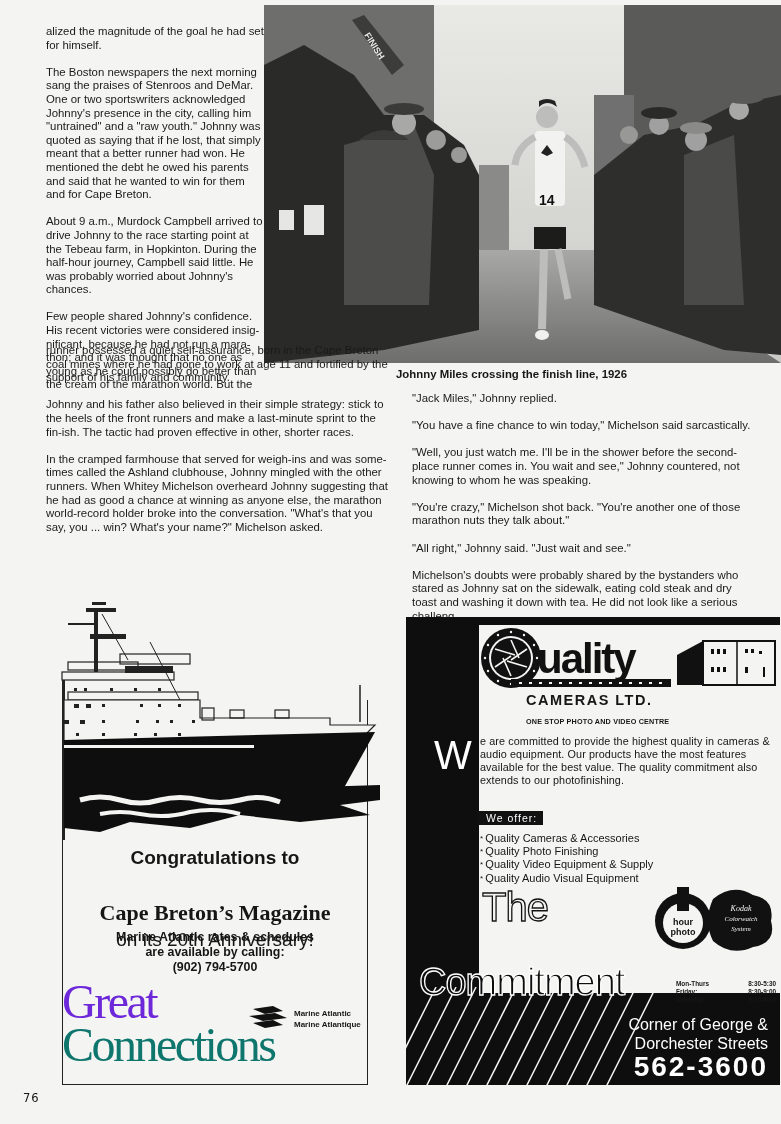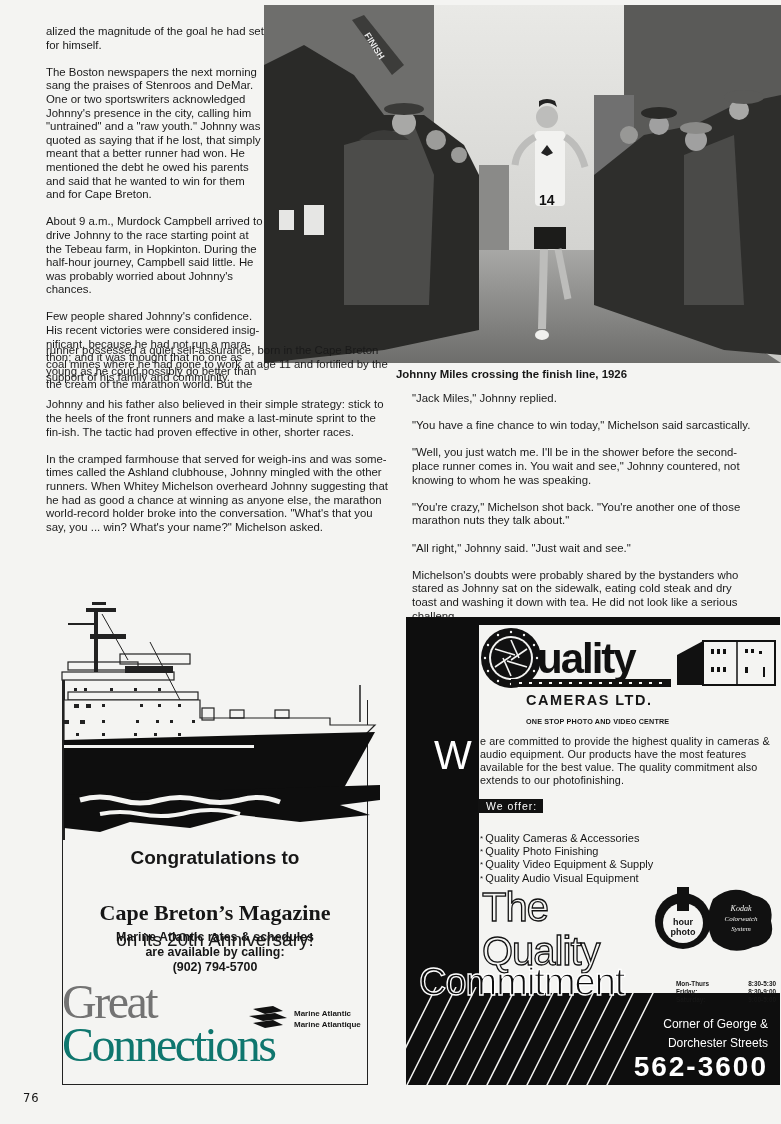--- a/index.html
+++ b/index.html
@@ -21,44 +21,44 @@
 
   
   #ad-marine { position: absolute; left: 40px; top: 600px; width: 335px; height: 485px; }
   #ad-marine .frame { position: absolute; left: 22px; top: 100px; width: 306px; height: 385px; border: 1.5px solid #222; border-top: none; }
   #ship { position: absolute; left: 0; top: 0; width: 340px; height: 240px; }
   #ad-marine .congrats { position: absolute; left: 22px; top: 245px; width: 306px; text-align: center; }
   .congrats .l1 { font-weight: bold; font-size: 19px; line-height: 26px; }
   .congrats .l2 { font-family: "Liberation Serif", serif; font-weight: bold; font-size: 22px; line-height: 28px; margin-top: 28px; }
   .congrats .l3 { font-weight: normal; font-size: 19px; line-height: 26px; }
   .rates { position: absolute; left: 22px; top: 330px; width: 306px; text-align: center; font-weight: bold; font-size: 12.4px; line-height: 15px; }
-  .great { position: absolute; left: 22px; top: 380px; font-family: "Liberation Serif", serif; font-size: 48px; line-height: 44px; letter-spacing: -2.5px; color: #737373; }
+  .great { position: absolute; left: 22px; top: 380px; font-family: "Liberation Serif", serif; font-size: 48px; line-height: 44px; letter-spacing: -2.5px; color: #6d28d9; }
   .connections { position: absolute; left: 22px; top: 422px; font-family: "Liberation Serif", serif; font-size: 48px; line-height: 46px; letter-spacing: -2.5px; color: #0f766e; }
   .ma-logo { position: absolute; left: 207px; top: 405px; }
   .ma-name { position: absolute; left: 254px; top: 408px; font-weight: bold; font-size: 8px; line-height: 11px; }
 
   
   #ad-quality { position: absolute; left: 406px; top: 617px; width: 374px; height: 468px; background: #0e0e0e; overflow: hidden; }
   #ad-quality .panel { position: absolute; left: 73px; top: 8px; width: 359px; height: 368px; background: #f4f4f2; }
   .q-logo { position: absolute; left: 0; top: 2px; width: 298px; height: 62px; }
   .q-cameras { position: absolute; left: 47px; top: 67px; font-weight: bold; font-size: 14.5px; letter-spacing: 1.5px; }
   .q-tagline { position: absolute; left: 47px; top: 92px; font-weight: bold; font-size: 8px; letter-spacing: 0.2px; transform: scaleX(0.9); transform-origin: left; }
   .q-dropcap { position: absolute; left: 28px; top: 118px; color: #fff; font-size: 40px; line-height: 40px; }
   .q-intro { position: absolute; left: 74px; top: 118px; width: 296px; font-size: 10.8px; line-height: 13px; letter-spacing: 0.1px; }
-  .q-offer-label { position: absolute; left: 72px; top: 182px; background: #111; color: #fff; font-size: 10.5px; padding: 1px 6px 1px 8px; letter-spacing: 1px; }
+  .q-offer-label { position: absolute; left: 72px; top: 194px; background: #111; color: #fff; font-size: 10.5px; padding: 1px 6px 1px 8px; letter-spacing: 1px; }
   .q-offer-list { position: absolute; left: 74px; top: 215px; list-style: none; font-size: 11px; line-height: 13.2px; }
   .q-offer-list li::before { content: "* "; font-size: 8px; vertical-align: top; }
   .q-outline { position: absolute; font-family: "Liberation Sans", sans-serif; color: transparent; -webkit-text-stroke: 1.3px #111; letter-spacing: -1px; }
   .q-the { left: 76px; top: 262px; font-size: 40px; line-height: 40px; text-align: right; }
   .q-quality { left: 76px; top: 306px; font-size: 40px; line-height: 40px; }
   .q-commit { left: 13px; top: 346px; font-size: 38px; line-height: 38px; -webkit-text-stroke: 1.3px #fff; color: #0e0e0e; }
   .q-badges { position: absolute; left: 245px; top: 265px; }
   .q-hours { position: absolute; left: 270px; top: 363px; font-weight: bold; font-size: 6.4px; line-height: 8px; }
   .q-hours .row { display: flex; width: 100px; justify-content: space-between; }
-  .q-corner { position: absolute; right: 12px; top: 398px; color: #fff; font-size: 12px; line-height: 19px; text-align: right; }
+  .q-corner { position: absolute; right: 12px; top: 398px; color: #fff; font-size: 16px; line-height: 19px; text-align: right; }
   .q-phone { position: absolute; right: 12px; top: 434px; color: #fff; font-weight: bold; font-size: 28px; letter-spacing: 2px; }
   .q-stripes { position: absolute; left: 0; top: 370px; width: 260px; height: 100px; }
 
   #page-number { position: absolute; left: 23px; top: 1091px; font-family: "DejaVu Sans", sans-serif; font-size: 11.5px; letter-spacing: 1px; }
 </style>
 </head>
 <body>
 
 <div id="col-left-top" class="text-block">
   <p>alized the magnitude of the goal he had set for himself.</p>
@@ -315,21 +315,20 @@
   <div class="q-dropcap">W</div>
   <div class="q-intro">e are committed to provide the highest quality in cameras &amp; audio equipment. Our products have the most features available for the best value. The quality commitment also extends to our photofinishing.</div>
   <div class="q-offer-label">We offer:</div>
   <ul class="q-offer-list">
     <li>Quality Cameras &amp; Accessories</li>
     <li>Quality Photo Finishing</li>
     <li>Quality Video Equipment &amp; Supply</li>
     <li>Quality Audio Visual Equipment</li>
   </ul>
   <div class="q-outline q-the" style="left:76px;top:270px;">The</div>
-  <div class="q-outline q-quality" style="left:76px;top:314px;">Quality</div>
   <div class="q-outline q-commit">Commitment</div>
 
   <svg style="position:absolute;left:245px;top:262px;" width="128" height="80" viewBox="0 0 128 80">
     <g>
       <circle cx="32" cy="42" r="28" fill="#111"></circle>
       <circle cx="32" cy="44" r="20" fill="#f4f4f2"></circle>
       <rect x="26" y="8" width="12" height="24" fill="#111"></rect>
       <text x="32" y="46" text-anchor="middle" font-family="Liberation Sans, sans-serif" font-weight="bold" font-size="9" fill="#111">hour</text>
       <text x="32" y="56" text-anchor="middle" font-family="Liberation Sans, sans-serif" font-weight="bold" font-size="9" fill="#111">photo</text>
     </g>

